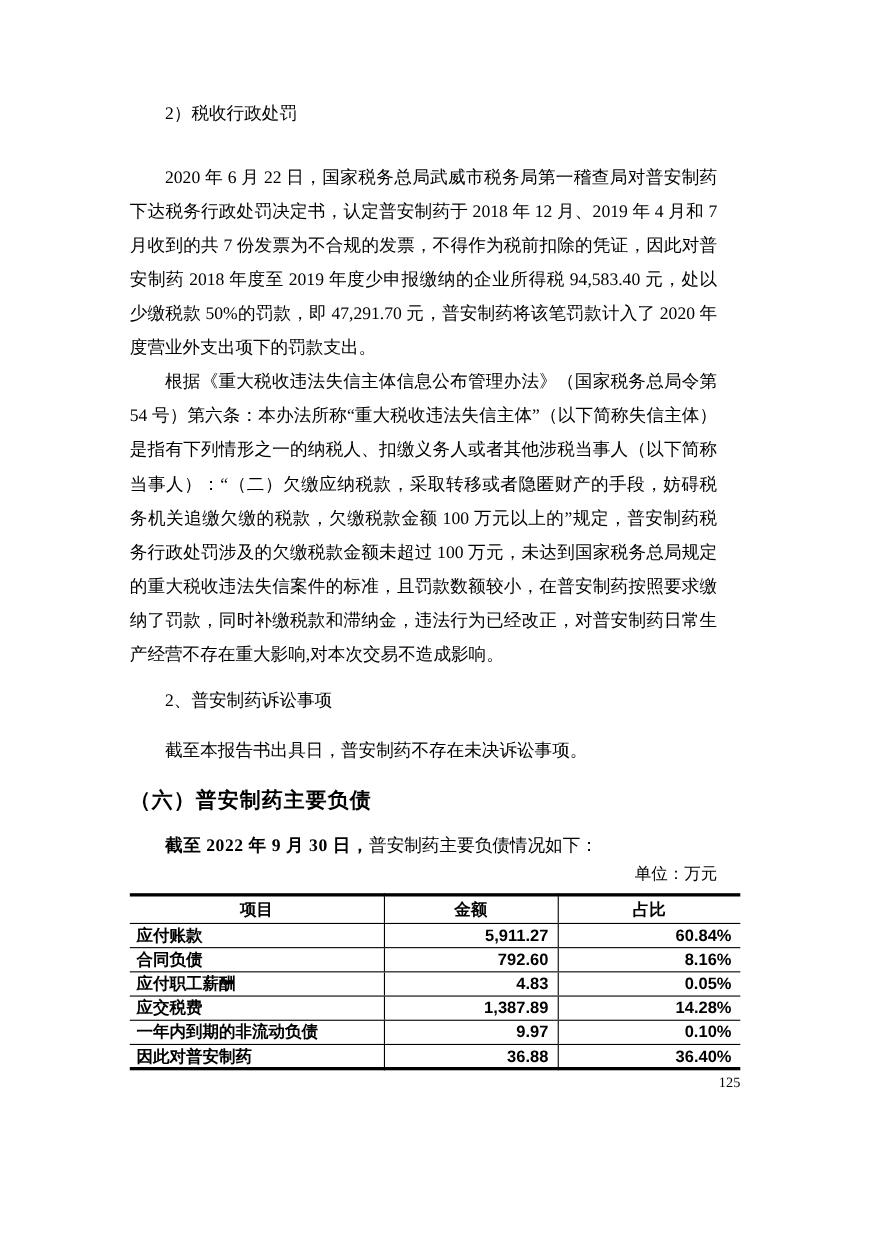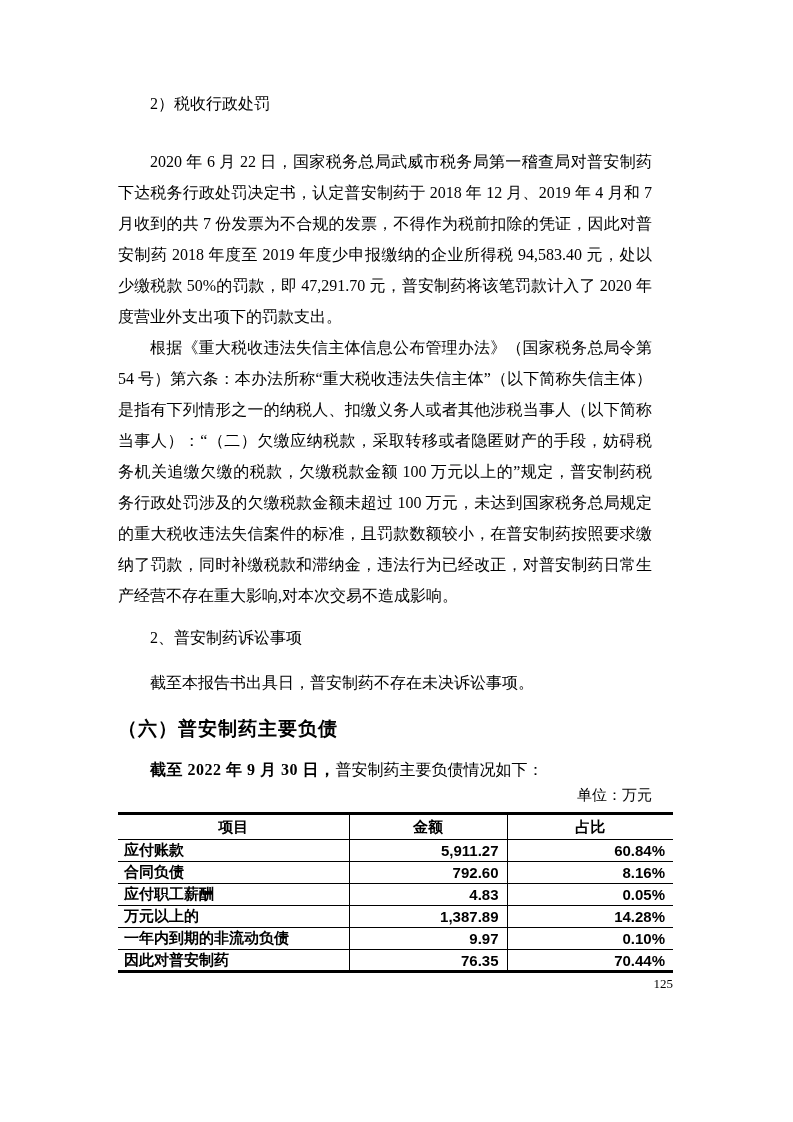--- a/index.html
+++ b/index.html
@@ -145,33 +145,33 @@
           <td class="item">合同负债</td>
           <td class="num vline">792.60</td>
           <td class="num vline">8.16%</td>
         </tr>
         <tr>
           <td class="item">应付职工薪酬</td>
           <td class="num vline">4.83</td>
           <td class="num vline">0.05%</td>
         </tr>
         <tr>
-          <td class="item">万元以上的</td>
+          <td class="item">应交税费</td>
           <td class="num vline">1,387.89</td>
           <td class="num vline">14.28%</td>
         </tr>
         <tr>
           <td class="item">一年内到期的非流动负债</td>
           <td class="num vline">9.97</td>
           <td class="num vline">0.10%</td>
         </tr>
         <tr>
           <td class="item">因此对普安制药</td>
-          <td class="num vline">76.35</td>
-          <td class="num vline">70.44%</td>
+          <td class="num vline">36.88</td>
+          <td class="num vline">36.40%</td>
         </tr>
       </tbody>
     </table>
 
     <div class="page-number">125</div>
 
   </div>
 </div>
 
 </body></html>

